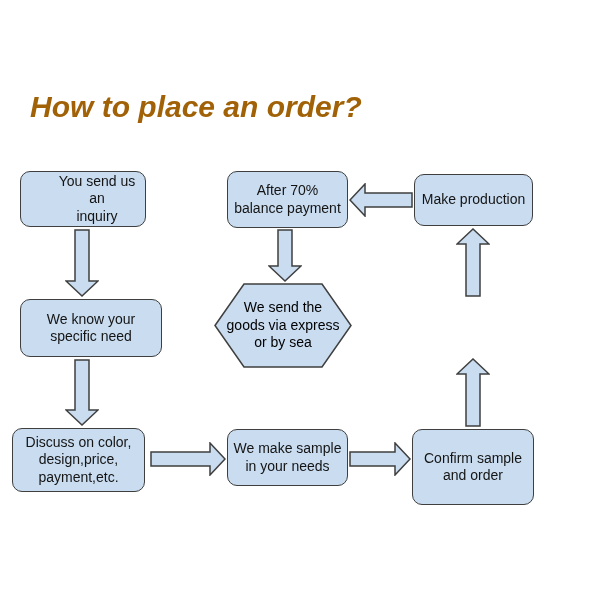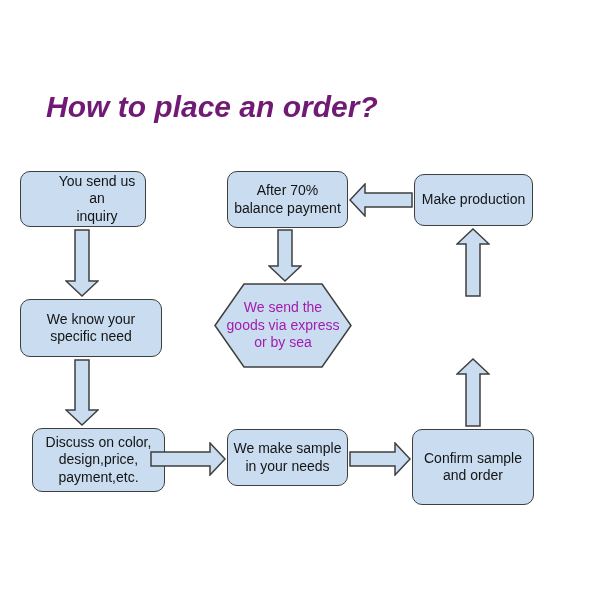--- a/index.html
+++ b/index.html
@@ -15,23 +15,22 @@
     background: #ffffff;
     overflow: hidden;
   }
   .title {
     position: absolute;
     left: 30px;
     top: 90px;
     font-size: 30px;
     font-weight: bold;
     font-style: italic;
-    color: #701a75;
+    color: #a16207;
     white-space: nowrap;
-    margin-left: 16px;
   }
   .box {
     position: absolute;
     background: #c9dcf0;
     border: 1.5px solid #3f3f3f;
     border-radius: 10px;
     display: flex;
     align-items: center;
     justify-content: center;
     text-align: center;
@@ -74,27 +73,27 @@
     left: 0;
     top: 0;
     width: 100%;
     height: 100%;
     display: flex;
     align-items: center;
     justify-content: center;
     text-align: center;
     font-size: 14px;
     line-height: 1.25;
-    color: #a21caf;
+    color: #000000;
     white-space: pre-line;
   }
   
   .b-inquiry    { left: 20px;  top: 171px; width: 126px; height: 56px; padding-left: 32px; }
   .b-need       { left: 20px;  top: 299px; width: 142px; height: 58px; }
-  .b-discuss    { left: 32px;  top: 428px; width: 133px; height: 64px; }
+  .b-discuss    { left: 12px;  top: 428px; width: 133px; height: 64px; }
   .b-balance    { left: 227px; top: 171px; width: 121px; height: 57px; }
   .b-sample     { left: 227px; top: 429px; width: 121px; height: 57px; }
   .b-production { left: 414px; top: 174px; width: 119px; height: 52px; }
   .b-deposit    { left: 414px; top: 299px; width: 119px; height: 57px; }
   .b-confirm    { left: 412px; top: 429px; width: 122px; height: 76px; }
   
   .a-inquiry-need       { left: 65px;  top: 229px; }
   .a-need-discuss       { left: 65px;  top: 359px; }
   .a-discuss-sample     { left: 150px; top: 442px; }
   .a-sample-confirm     { left: 349px; top: 442px; }

